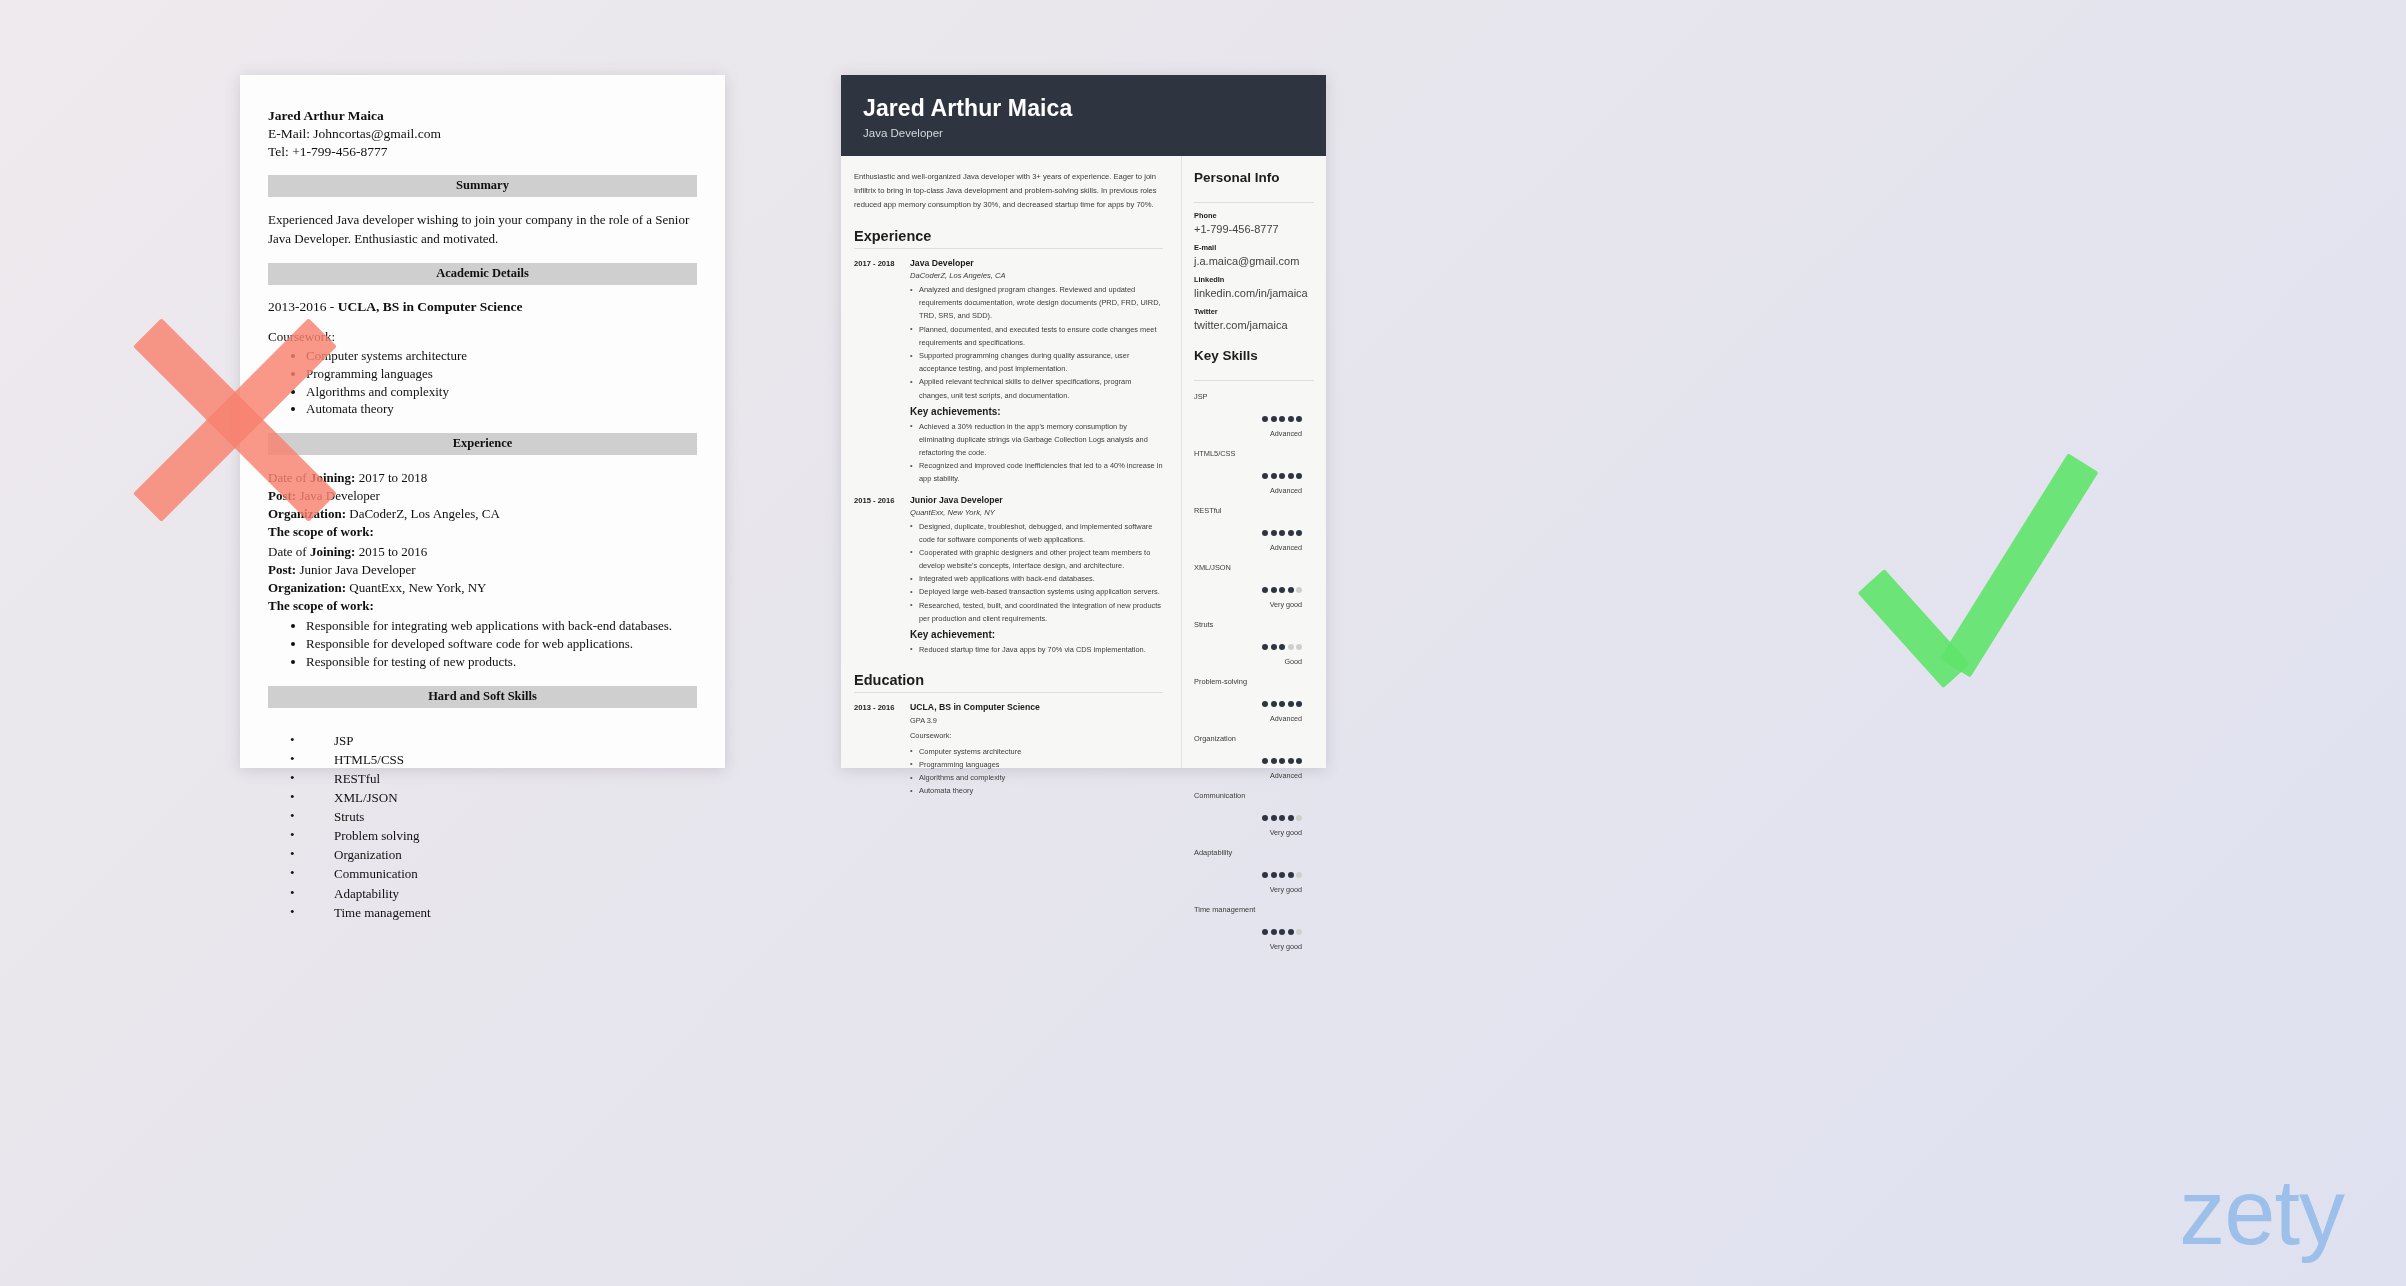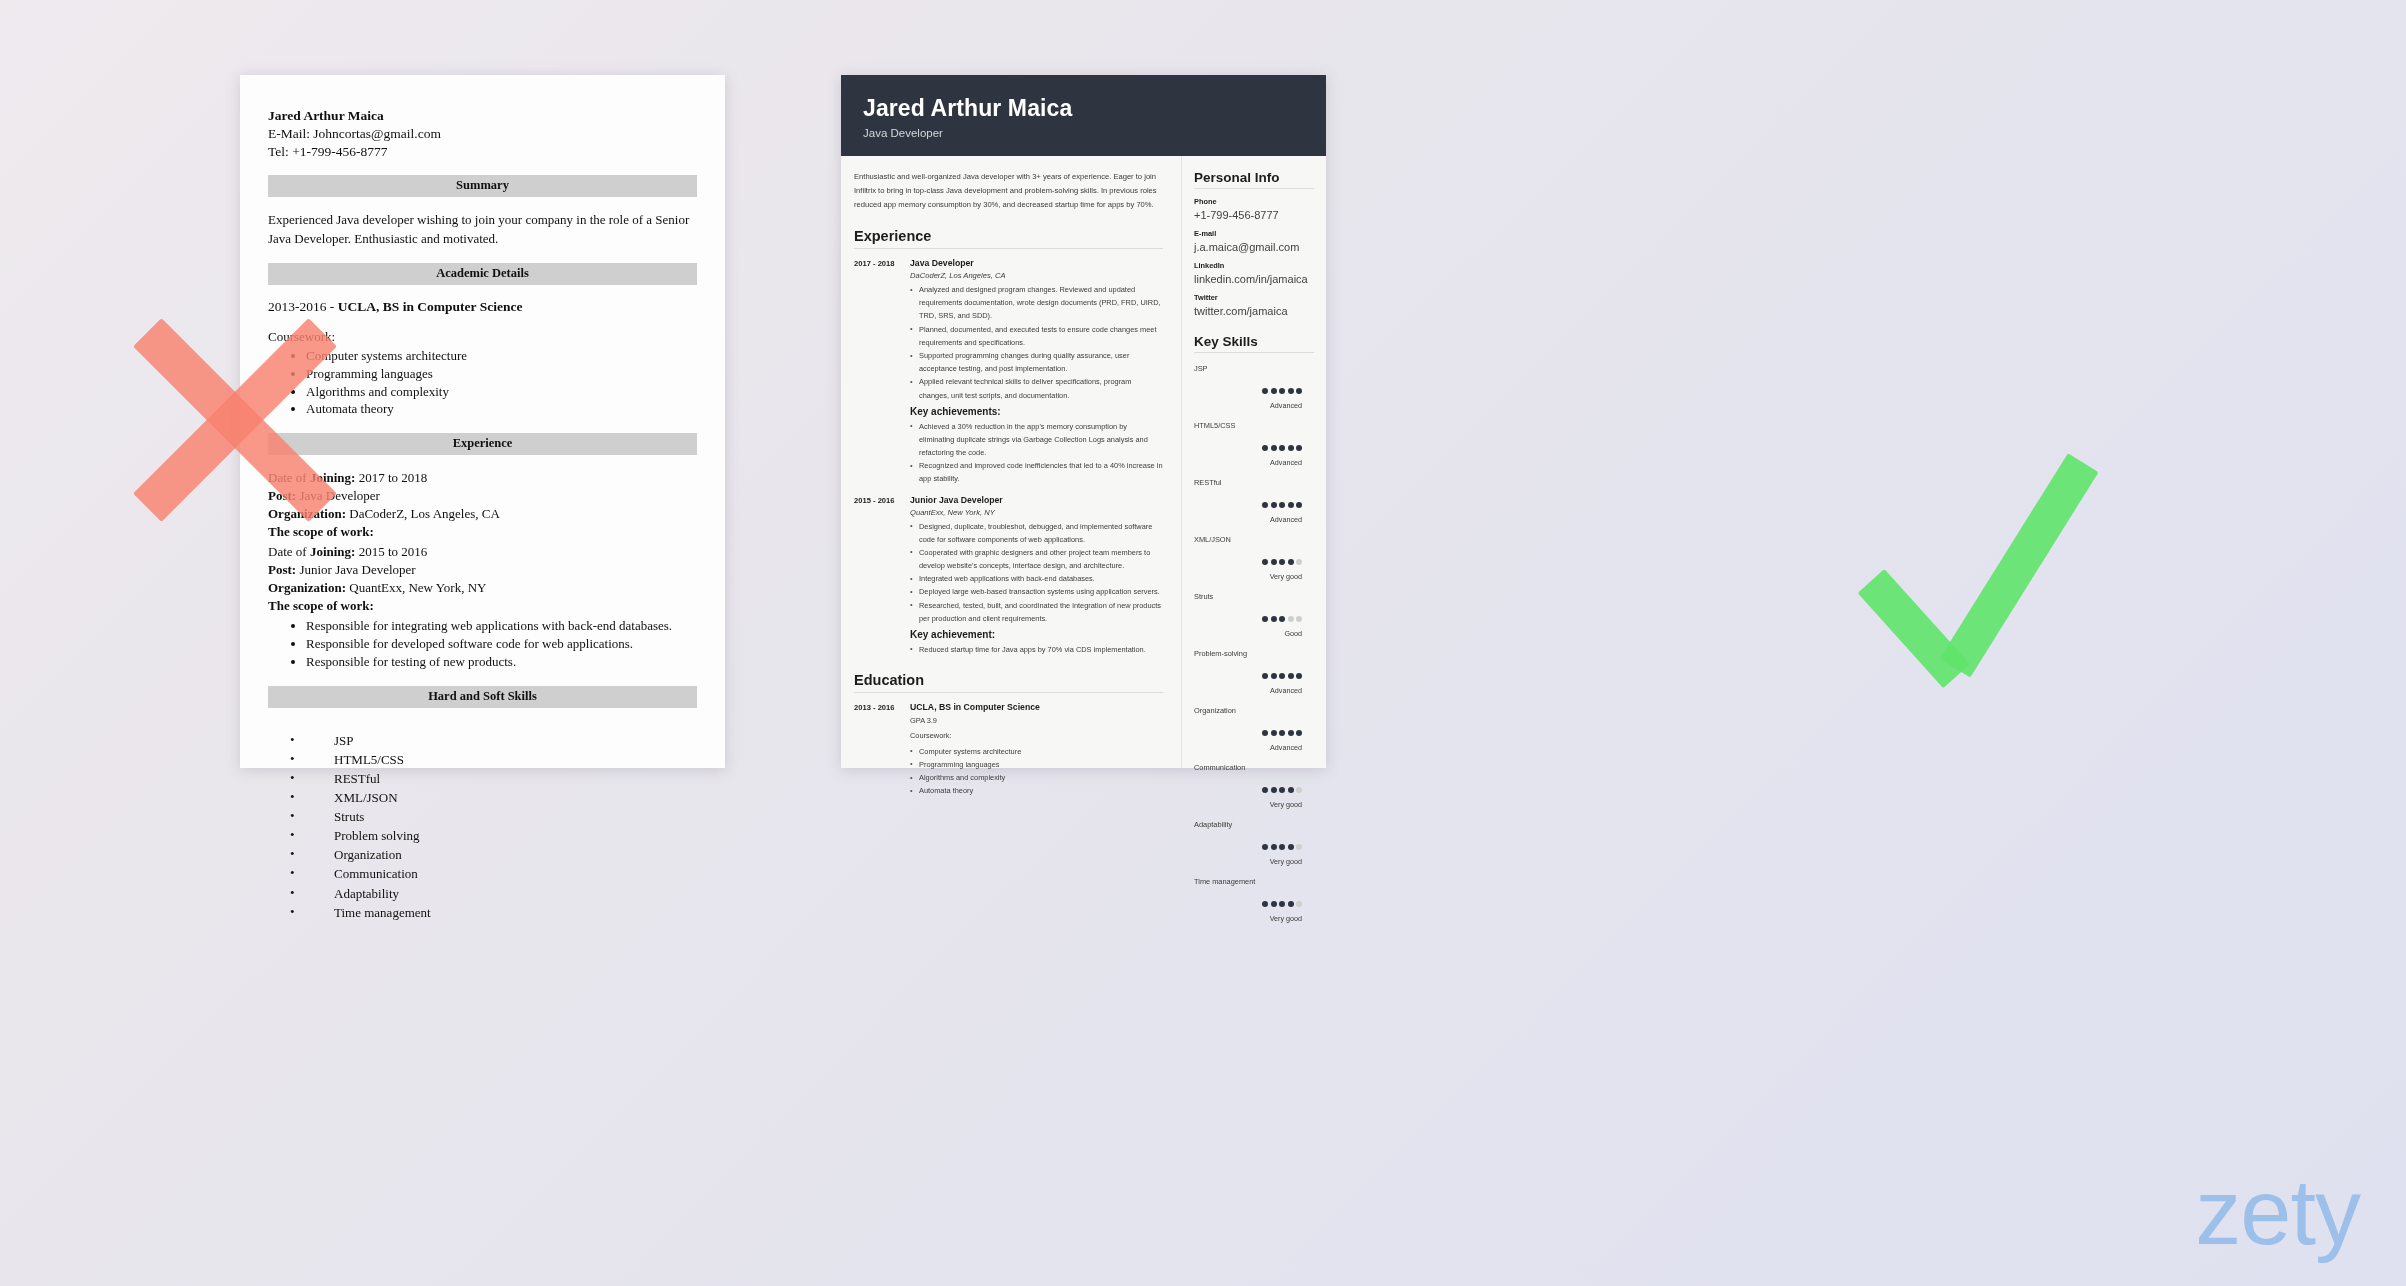--- a/index.html
+++ b/index.html
@@ -118,21 +118,21 @@
   .gentry .plain { font-size: 7.4px; color: #3c3c3c; margin-top: 3px; line-height: 1.6; }
   .gentry .kach { font-size: 10px; font-weight: bold; color: #1b1b1b; margin-top: 4px; }
   .gentry ul { list-style: none; margin-top: 3px; }
   .gentry ul li {
     font-size: 7.4px; line-height: 1.78; color: #3c3c3c;
     position: relative; padding-left: 9px; margin-bottom: 0px;
   }
   .gentry ul li::before {
     content: "\2022"; position: absolute; left: 0; top: -.5px; color: #555;
   }
-  .side-title { font-size: 13.5px; font-weight: bold; color: #1d1d1d; padding-bottom: 3px; border-bottom: 1px solid #dddddb; }
+  .side-title { font-size: 13.5px; font-weight: bold; color: #1d1d1d; padding-bottom: 17px; border-bottom: 1px solid #dddddb; }
   .side-title.second { margin-top: 17px; }
   .pi-item { margin-top: 8px; }
   .pi-label { font-size: 7.4px; font-weight: bold; color: #1c1c1c; }
   .pi-value { font-size: 11px; color: #42423f; margin-top: 3px; }
   .skill { margin-top: 11px; }
   .skill .sname { font-size: 7.4px; color: #3a3a38; }
   .skill .rate { margin-top: 7px; text-align: right; padding-right: 12px; }
   .skill .dots { display: inline-block; white-space: nowrap; }
   .skill .dot {
     display: inline-block; width: 6px; height: 6px; border-radius: 50%;
@@ -155,21 +155,21 @@
     transform: rotate(48deg); transform-origin: left center;
   }
   #mark-check .long {
     width: 242px; height: 36px;
     left: 80px; top: 175px;
     transform: rotate(-58deg); transform-origin: left center;
   }
 
   
   #zety {
-    position: absolute; right: 46px; bottom: 28px;
+    position: absolute; right: 62px; bottom: 28px;
     font-family: "Liberation Sans", sans-serif;
     font-size: 92px; color: #9dc0ea; letter-spacing: -1px;
     font-weight: 300; line-height: 1;
   }
 </style>
 </head>
 <body>
 
 <div id="bad-resume">
   <div class="bname">Jared Arthur Maica</div>

